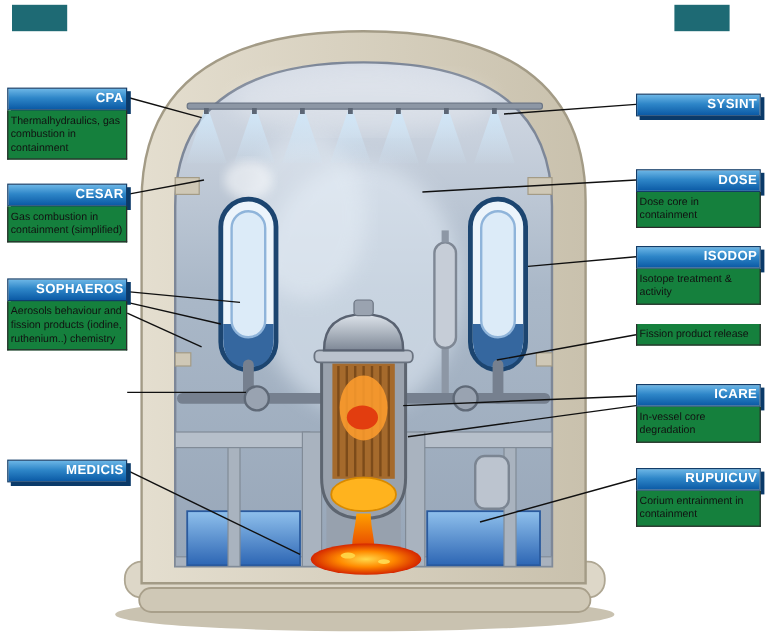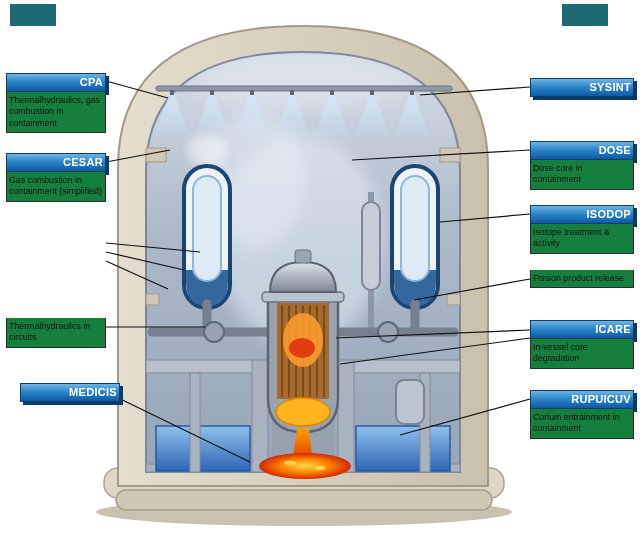--- a/index.html
+++ b/index.html
@@ -210,24 +210,27 @@
   </svg>
 
   <div class="label" style="left:6px;top:73px;width:100px">
     <div class="label-title">CPA</div>
     <div class="label-desc">Thermalhydraulics, gas combustion in containment</div>
   </div>
   <div class="label" style="left:6px;top:153px;width:100px">
     <div class="label-title">CESAR</div>
     <div class="label-desc">Gas combustion in containment (simplified)</div>
   </div>
+  <div class="label" style="left:6px;top:232px;width:100px">
+    <div class="label-title">SOPHAEROS</div>
+    <div class="label-desc">Aerosols behaviour and fission products (iodine, ruthenium..) chemistry</div>
+  </div>
   <div class="label" style="left:6px;top:318px;width:100px">
-    <div class="label-desc">Thermalhydraulics in circuits</div>
-  </div>
-  <div class="label" style="left:20px;top:383px;width:100px">
+  </div>
+  <div class="label" style="left:6px;top:383px;width:100px">
     <div class="label-title">MEDICIS</div>
   </div>
 
   <div class="label" style="left:530px;top:78px;width:104px">
     <div class="label-title">SYSINT</div>
   </div>
   <div class="label" style="left:530px;top:141px;width:104px">
     <div class="label-title">DOSE</div>
     <div class="label-desc">Dose core in containment</div>
   </div>

